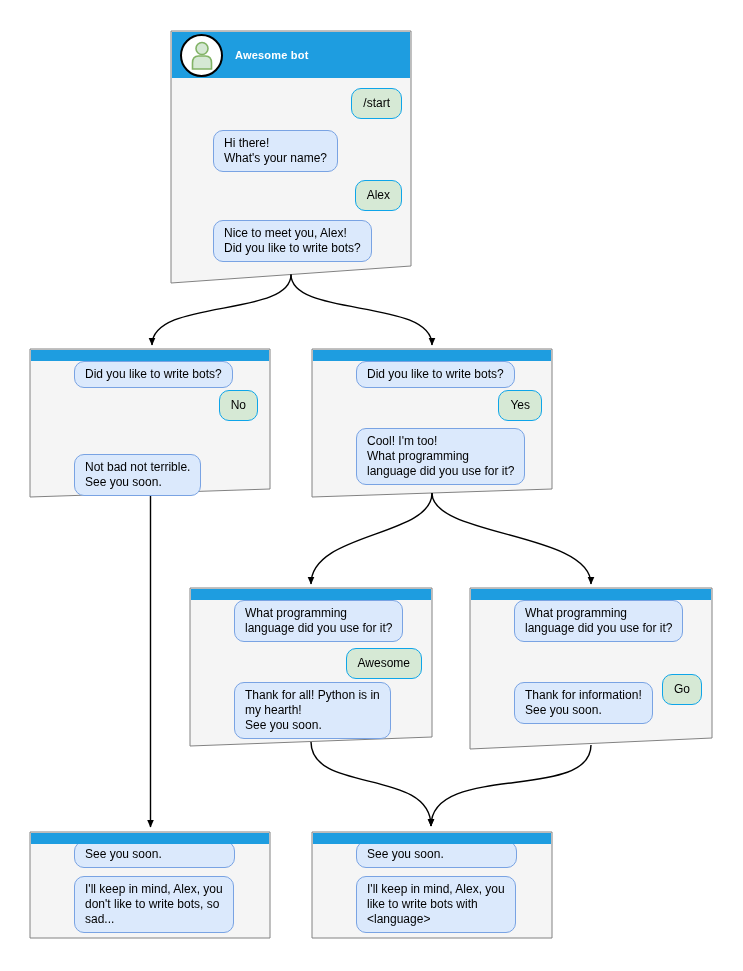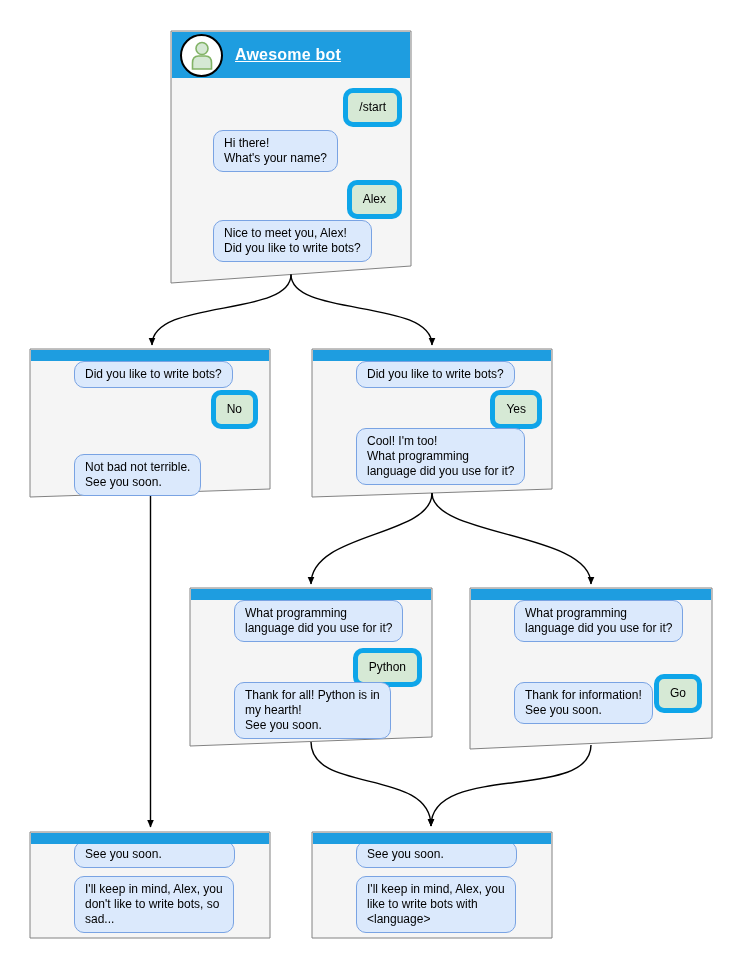--- a/index.html
+++ b/index.html
@@ -14,22 +14,22 @@
   .titlebar{
     position:absolute;z-index:3;
     background:#1e9de0;
   }
   .main-titlebar{
     position:absolute;z-index:3;
     background:#1e9de0;
     display:flex;align-items:center;
   }
   .bot-name{
-    color:#ffffff;font-weight:bold;font-size:16px;
-    margin-left:12px;letter-spacing:.2px;text-decoration:underline;
+    color:#ffffff;font-weight:bold;font-size:11px;
+    margin-left:12px;letter-spacing:.2px;
   }
   .avatar{
     position:relative;
     width:39px;height:39px;margin-left:8px;
     background:#ffffff;border:2px solid #000000;border-radius:50%;
     display:flex;align-items:center;justify-content:center;
     box-sizing:content-box;
   }
   .bubble{
     position:absolute;z-index:2;
@@ -37,21 +37,21 @@
     white-space:pre-line;
     border-radius:10px;
     box-sizing:border-box;
   }
   .bot-msg{
     background:#dbe9fc;border:1px solid #79a3e3;
     padding:5px 10px;
     margin-left:33px;
   }
   .user-msg{
-    background:#d6e9d5;border:5px solid #0ea5e9;
+    background:#d6e9d5;border:1px solid #0ea5e9;
     padding:7px 11px;
     text-align:center;
   }
 </style>
 </head>
 <body>
 
 <div id="canvas">
 
   <svg id="underlay" width="743" height="971" viewBox="0 0 743 971">
@@ -114,21 +114,21 @@
 See you soon.</div>
 
   <div class="bubble bot-msg" style="left:323px;top:361px;">Did you like to write bots?</div>
   <div class="bubble user-msg" style="right:201px;top:390px;">Yes</div>
   <div class="bubble bot-msg" style="left:323px;top:428px;">Cool! I'm too!
 What programming
 language did you use for it?</div>
 
   <div class="bubble bot-msg" style="left:201px;top:600px;">What programming
 language did you use for it?</div>
-  <div class="bubble user-msg" style="right:321px;top:648px;">Python</div>
+  <div class="bubble user-msg" style="right:321px;top:648px;">Awesome</div>
   <div class="bubble bot-msg" style="left:201px;top:682px;">Thank for all! Python is in
 my hearth!
 See you soon.</div>
 
   <div class="bubble bot-msg" style="left:481px;top:600px;">What programming
 language did you use for it?</div>
   <div class="bubble user-msg" style="right:41px;top:654px;margin-top:20px;">Go</div>
   <div class="bubble bot-msg" style="left:481px;top:682px;">Thank for information!
 See you soon.</div>
 

